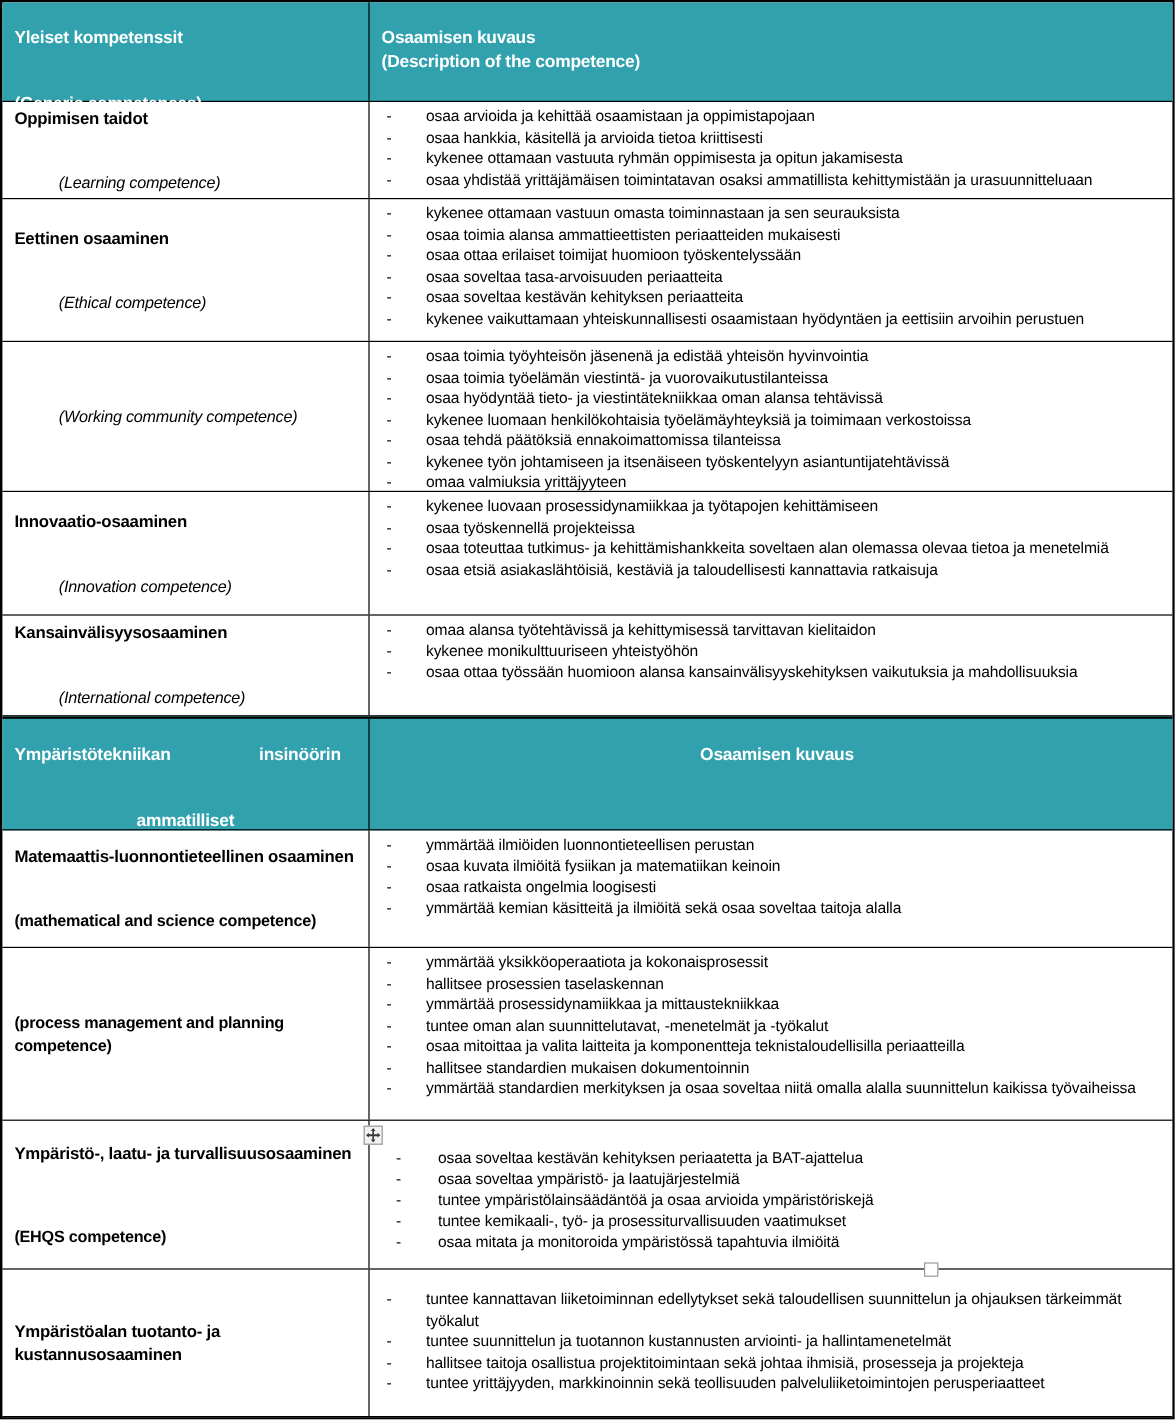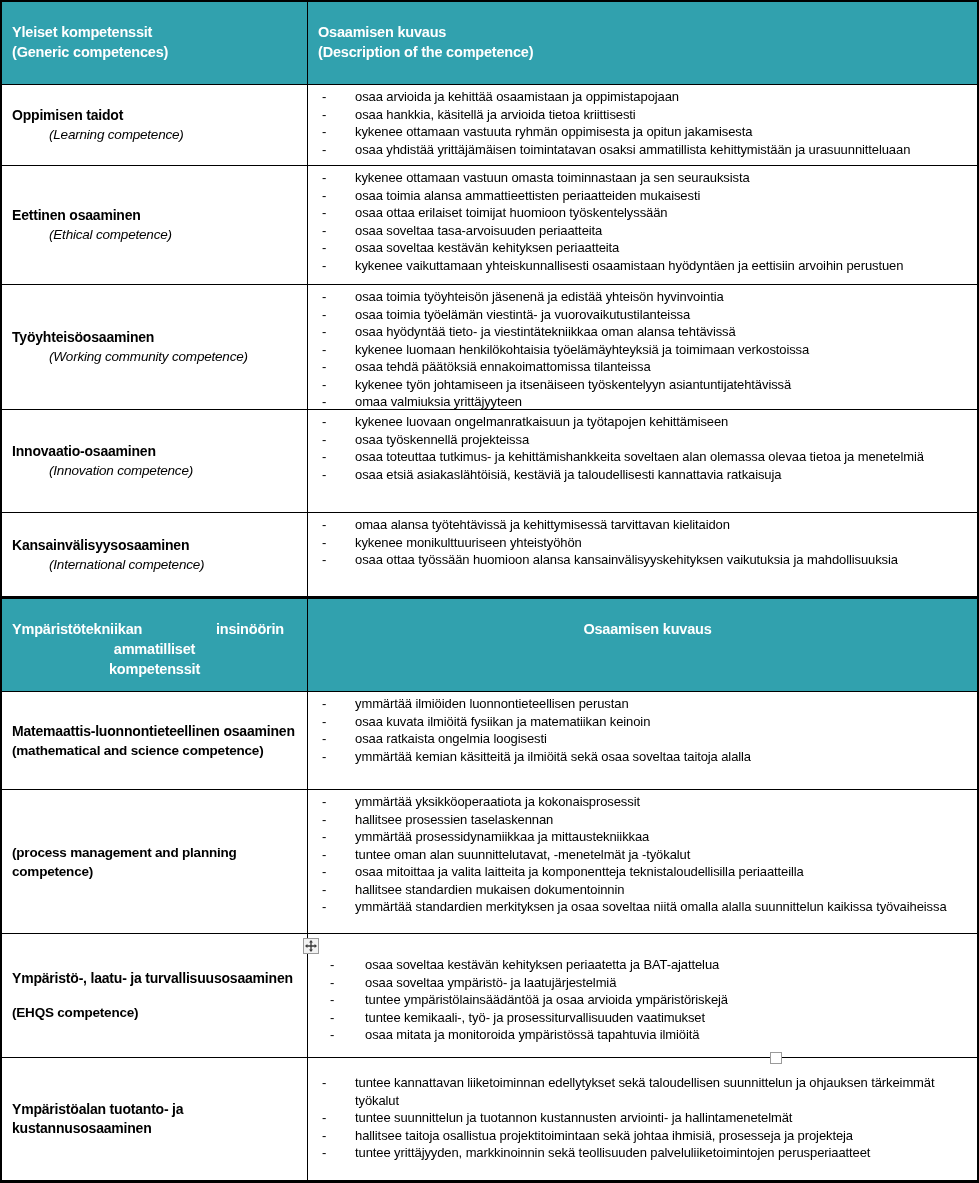--- a/index.html
+++ b/index.html
@@ -23,20 +23,21 @@
   }
   .row:last-child { border-bottom:none; }
   .cell-l {
     width:306px;
     flex:0 0 306px;
     border-right:1px solid #000;
     padding:4px 10px;
     display:flex;
     flex-direction:column;
     justify-content:center;
+    gap:35px;
   }
   .cell-r {
     flex:1 1 auto;
     padding:0;
   }
   
   .hrow { background:#31A1AE; color:#fff; border-bottom:1px solid #000; }
   .hrow .cell-l, .hrow .cell-r { justify-content:flex-start; padding-top:20px; }
   .hrow .cell-r { padding-left:10px; display:flex; flex-direction:column; }
   .h2row { border-top:2px solid #000;text-align:center; }
@@ -145,21 +146,20 @@
           <div class="bullet">
             <span class="dash">-</span>
             <span class="btxt">kykenee vaikuttamaan yhteiskunnallisesti osaamistaan hyödyntäen ja eettisiin arvoihin perustuen</span>
           </div>
         </div>
     </div>
   </div>
 
   <div class="row" style="height:125px">
     <div class="cell-l">
-      <div class="title">Työyhteisöosaaminen</div>
       <div class="subtitle it">(Working community competence)</div>
     </div>
     <div class="cell-r">
       <div class="bullets">
           <div class="bullet">
             <span class="dash">-</span>
             <span class="btxt">osaa toimia työyhteisön jäsenenä ja edistää yhteisön hyvinvointia</span>
           </div>
           <div class="bullet">
             <span class="dash">-</span>
@@ -191,21 +191,21 @@
 
   <div class="row" style="height:103px">
     <div class="cell-l">
       <div class="title">Innovaatio-osaaminen</div>
       <div class="subtitle it">(Innovation competence)</div>
     </div>
     <div class="cell-r">
       <div class="bullets">
           <div class="bullet">
             <span class="dash">-</span>
-            <span class="btxt">kykenee luovaan ongelmanratkaisuun ja työtapojen kehittämiseen</span>
+            <span class="btxt">kykenee luovaan prosessidynamiikkaa ja työtapojen kehittämiseen</span>
           </div>
           <div class="bullet">
             <span class="dash">-</span>
             <span class="btxt">osaa työskennellä projekteissa</span>
           </div>
           <div class="bullet">
             <span class="dash">-</span>
             <span class="btxt">osaa toteuttaa tutkimus- ja kehittämishankkeita soveltaen alan olemassa olevaa tietoa ja menetelmiä</span>
           </div>
           <div class="bullet">

